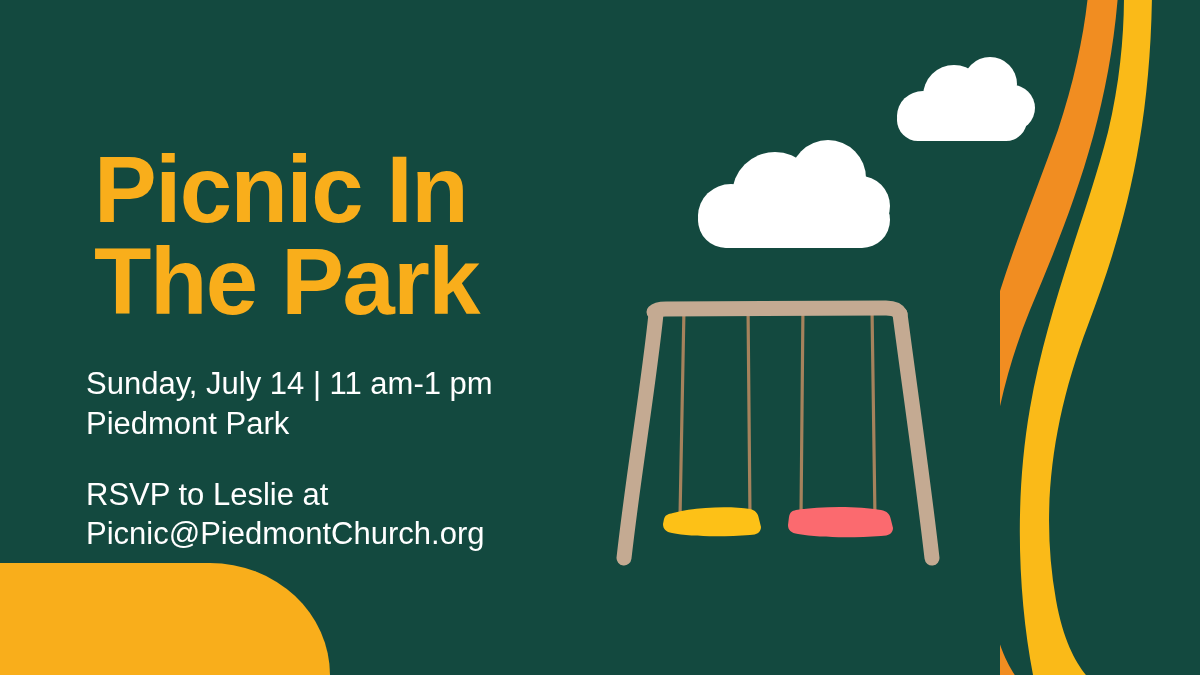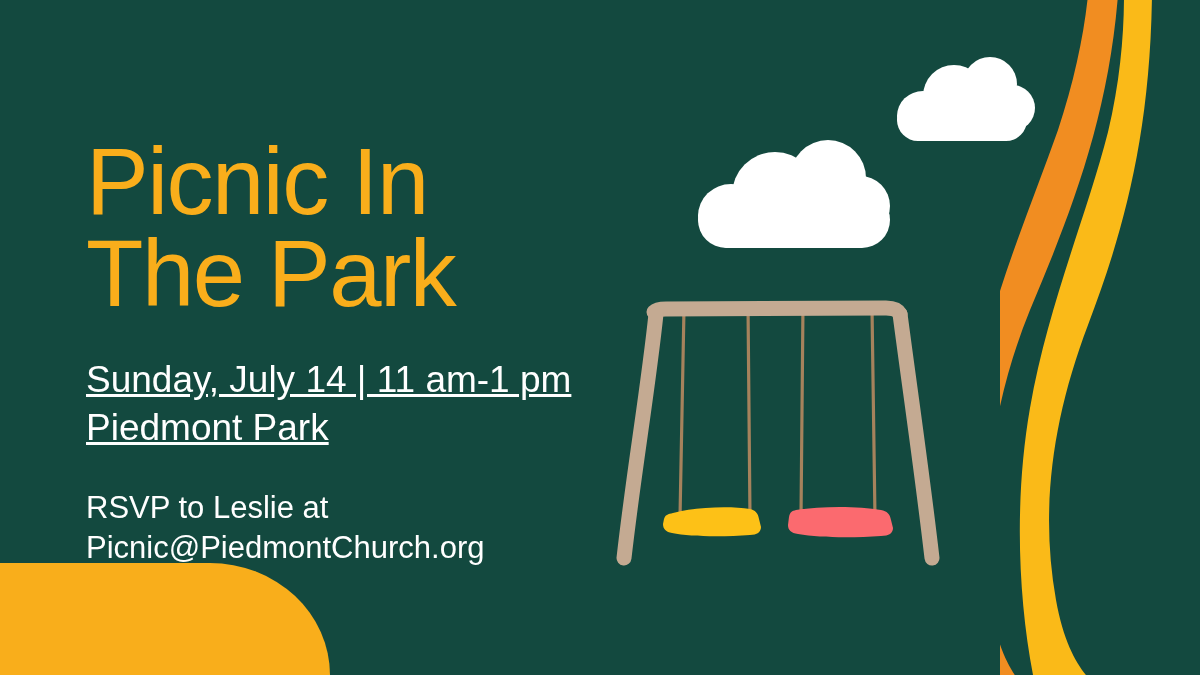--- a/index.html
+++ b/index.html
@@ -67,32 +67,31 @@
   .textblock {
     position: absolute;
     left: 86px;
     top: 136px;
     width: 520px;
   }
   .headline {
     color: #F9AE1B;
     font-size: 94px;
     line-height: 0.98;
-    font-weight: normal;
+    font-weight: bold;
     letter-spacing: -1.5px;
-    margin: 0;
+    margin: 8px;
     white-space: pre-line;
   }
   .details {
     margin-top: 36px;
     color: #FFFFFF;
-    font-size: 37px;
+    font-size: 31px;
     line-height: 1.28;
     white-space: pre-line;
-    text-decoration: underline;
   }
   .rsvp {
     margin-top: 28px;
     color: #FFFFFF;
     font-size: 31px;
     line-height: 1.28;
     white-space: pre-line;
   }
 </style>
 </head>

